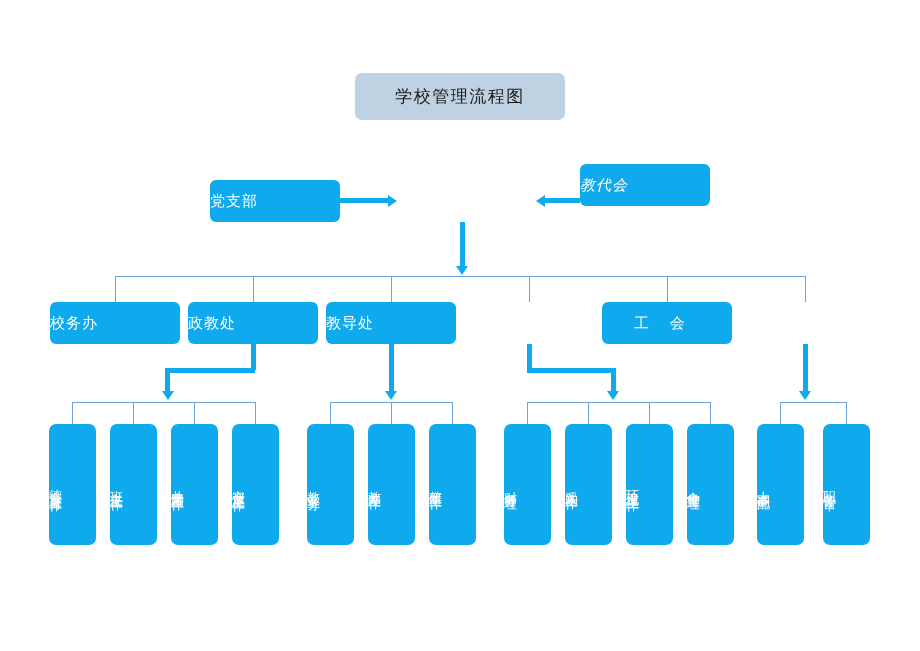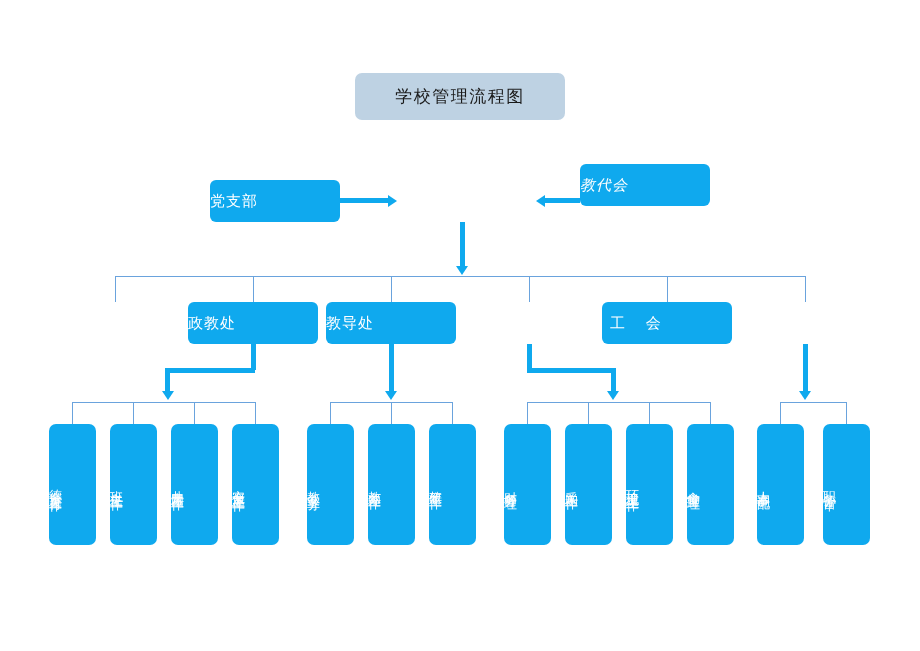--- a/index.html
+++ b/index.html
@@ -158,31 +158,34 @@
   <div class="arrow-down" style="left:456px; top:266px;"></div>
 
   <div class="thin-h" style="left:115px; top:276px; width:690px;"></div>
   <div class="thin-v" style="left:115px; top:276px; height:26px;"></div>
   <div class="thin-v" style="left:253px; top:276px; height:26px;"></div>
   <div class="thin-v" style="left:391px; top:276px; height:26px;"></div>
   <div class="thin-v" style="left:529px; top:276px; height:26px;"></div>
   <div class="thin-v" style="left:667px; top:276px; height:26px;"></div>
   <div class="thin-v" style="left:805px; top:276px; height:26px;"></div>
 
+  <div class="node lvl2" style="left:50px; top:302px; width:130px;">
+    <span>校务办</span>
+  </div>
 
   <div class="node lvl2" style="left:188px; top:302px; width:130px;">
     <span>政教处</span>
   </div>
 
   <div class="node lvl2" style="left:326px; top:302px; width:130px;">
     <span>教导处</span>
   </div>
 
 
-  <div class="node lvl2 wide-sp" style="left:602px; top:302px; width:130px;">
+  <div class="node lvl2 wide-sp" style="left:602px; top:302px; width:130px;padding-left:24px;">
     <span>工  会</span>
   </div>
 
 
   <div class="seg-v" style="left:250.5px; top:344px; height:26px;"></div>
   <div class="seg-h" style="left:165px; top:368px; width:90px;"></div>
   <div class="seg-v" style="left:165px; top:368px; height:24px;"></div>
   <div class="arrow-down" style="left:161.5px; top:391px;"></div>
 
   <div class="seg-v" style="left:388.5px; top:344px; height:48px;"></div>

